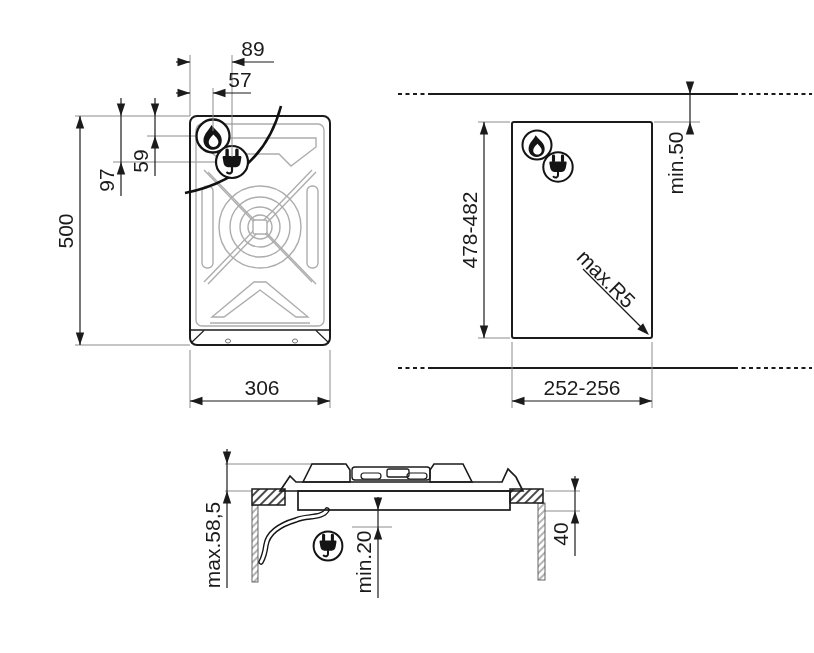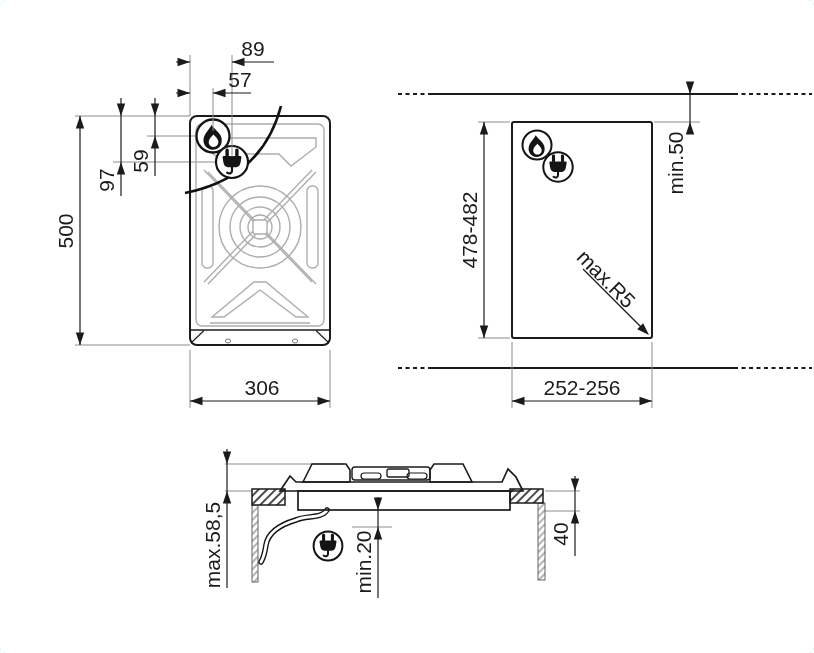--- a/index.html
+++ b/index.html
@@ -1,16 +1,16 @@
 <!DOCTYPE html>
 <html><head>
 <meta charset="utf-8">
 <style>
   html,body{margin:0;padding:0;background:#ffffff;}
-  .stage{width:814px;height:653px;position:relative;background:#5eead4;overflow:hidden;border-radius:6px;}
+  .stage{width:814px;height:653px;position:relative;background:#5eead4;overflow:hidden;}
   svg{display:block;}
   text{font-family:"Liberation Sans","DejaVu Sans",sans-serif;font-size:21px;fill:#1b1b1b;}
   .dimtxt{text-anchor:middle;}
   .thin{stroke:#8c8c8c;stroke-width:1;fill:none;}
   .dim{stroke:#1b1b1b;stroke-width:1.2;fill:none;}
   .outline{stroke:#1b1b1b;fill:none;}
   .pat{stroke:#adadad;stroke-width:1.4;fill:none;}
   .arr{fill:#1b1b1b;stroke:none;}
 </style>
 </head>

